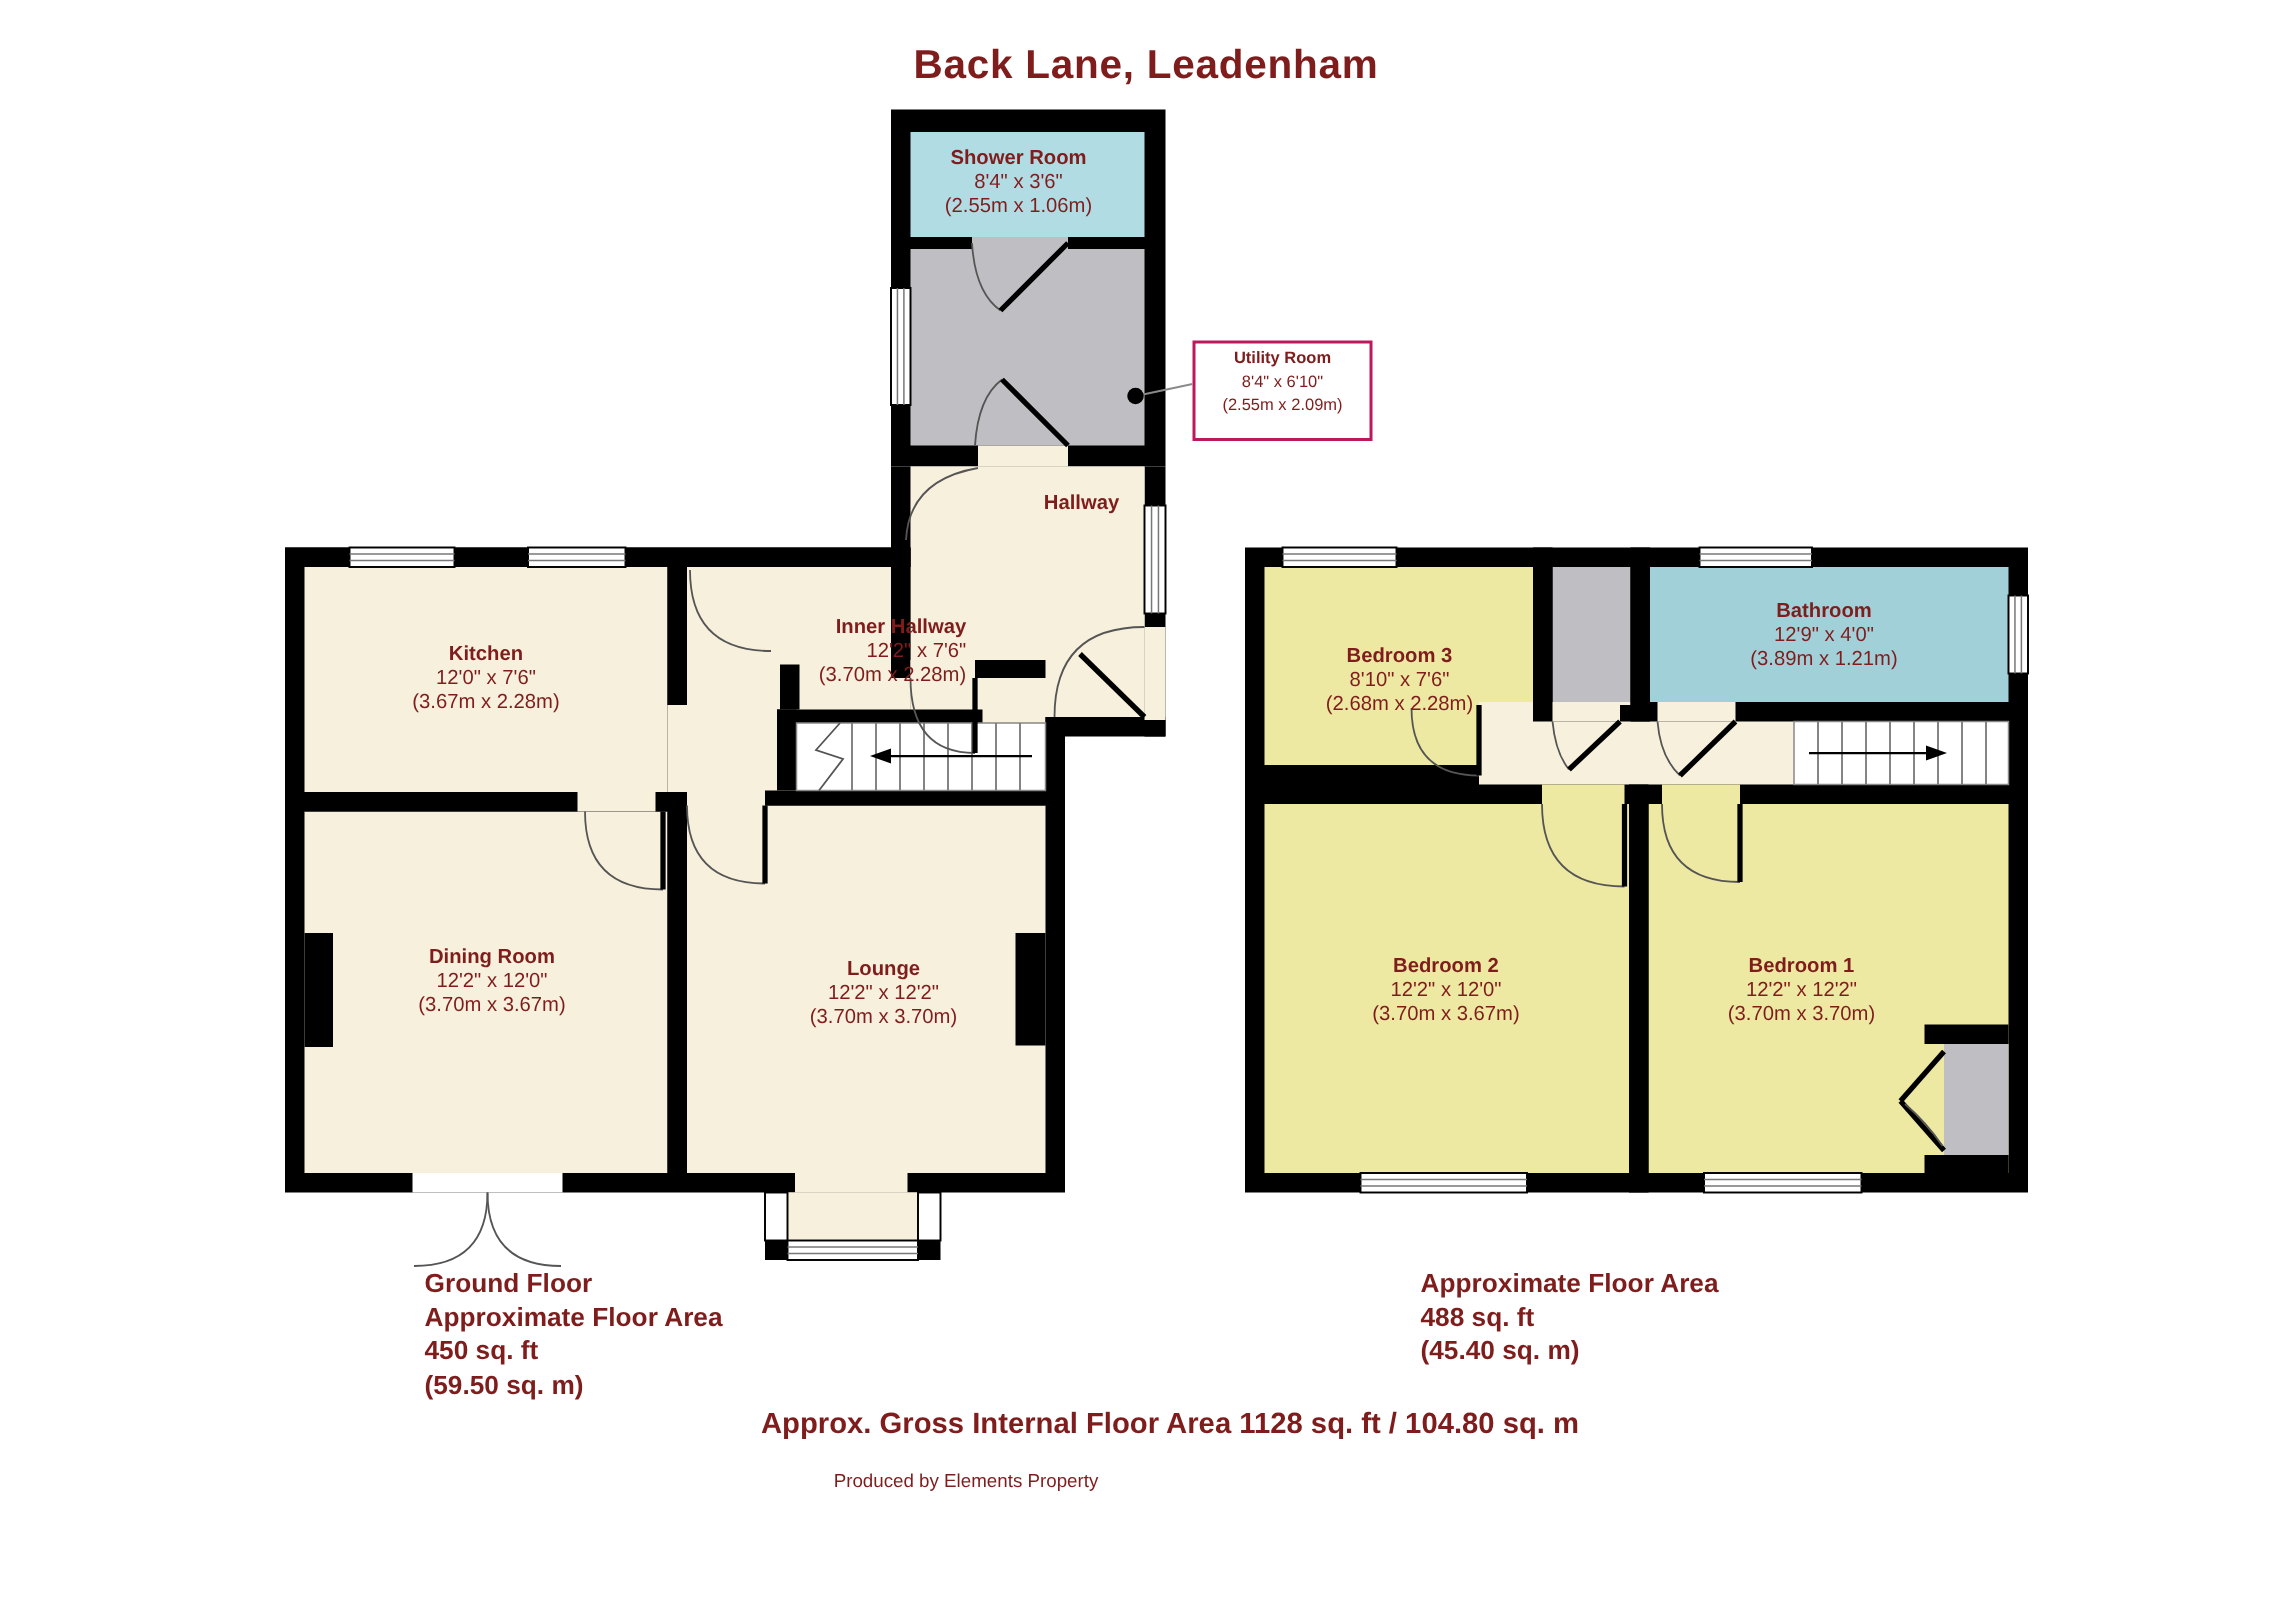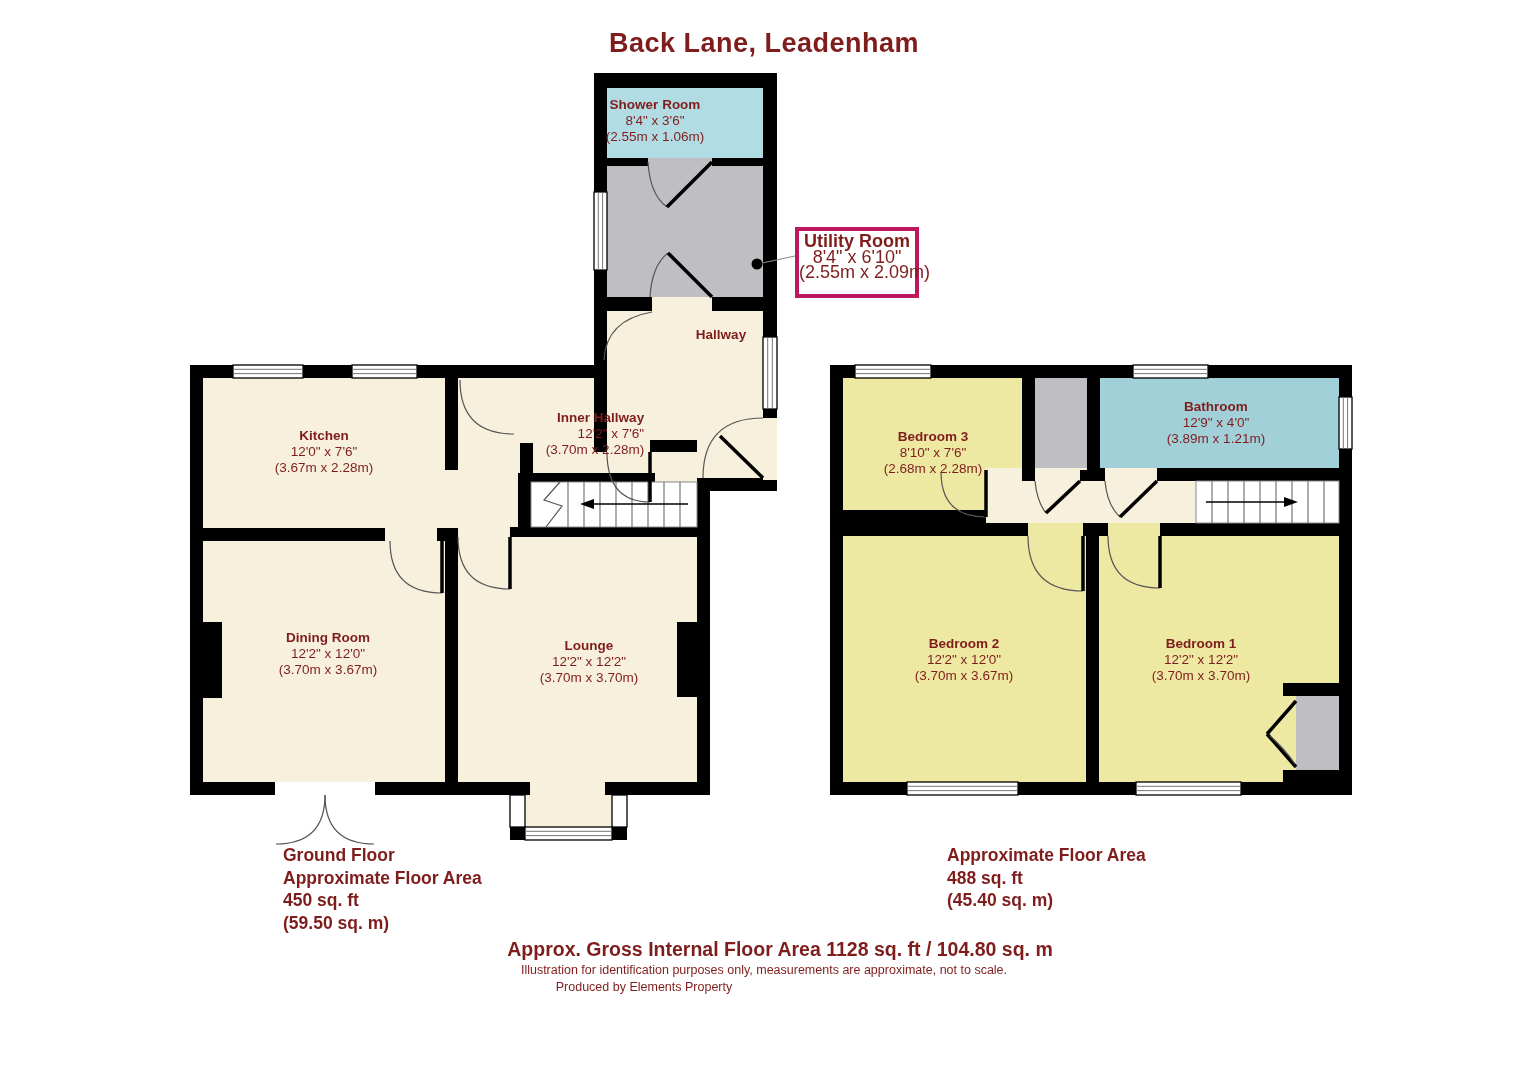--- a/index.html
+++ b/index.html
@@ -5,22 +5,22 @@
   html,body{margin:0;padding:0;background:#fff;}
   .page{position:relative;width:1528px;height:1080px;background:#fff;
         font-family:"Liberation Sans",sans-serif;color:#7f1d1d;overflow:hidden;}
   .plan-svg{position:absolute;left:0;top:0;}
   .title{position:absolute;left:0;top:28px;width:1528px;text-align:center;
          font-size:27px;font-weight:bold;letter-spacing:0.5px;}
   .room-label{position:absolute;transform:translate(-50%,-50%);text-align:center;
               font-size:13.5px;line-height:16px;white-space:nowrap;}
   .room-label .rname{font-weight:bold;}
   .callout{position:absolute;left:795px;top:227px;width:116px;height:60px;
-           background:#fff;border:4px solid #be185d;text-align:center;
-           font-size:18px;line-height:15.5px;padding-top:3px;white-space:nowrap;}
+           background:#fff;border:2px solid #be185d;text-align:center;
+           font-size:11px;line-height:15.5px;padding-top:3px;white-space:nowrap;}
   .callout .rname{font-weight:bold;}
   .floor-caption{position:absolute;top:844px;width:400px;
                  font-size:17.5px;font-weight:bold;line-height:22.5px;}
   .caption-ground{left:283px;}
   .caption-first{left:947px;}
   .gross{position:absolute;left:16px;top:938px;width:1528px;text-align:center;
          font-size:19.5px;font-weight:bold;}
   .disclaimer{position:absolute;left:0;top:963px;width:1528px;text-align:center;font-size:12.5px;}
   .credit{position:absolute;left:0;top:980px;width:1288px;text-align:center;font-size:12.5px;}
 </style>
@@ -211,21 +211,21 @@
         <path d="M 1083 536 L 1083 591" stroke="#000" stroke-width="3.5"></path>
         <path d="M 1108 536 Q 1108 588 1160 588" stroke="#555" stroke-width="1.2"></path>
         <path d="M 1160 536 L 1160 588" stroke="#000" stroke-width="3.5"></path>
         <path d="M 1296 701 L 1267 734" stroke="#000" stroke-width="3.5"></path>
         <path d="M 1296 767 L 1267 734" stroke="#000" stroke-width="3.5"></path>
         <path d="M 1270 736 Q 1284 748 1295 764" stroke="#555" stroke-width="1.2"></path>
       </g>
     </g>
   </svg>
 
-  <div class="room-label" style="left:655px;top:121px;">
+  <div class="room-label" style="left:679px;top:121px;">
     <div class="rname">Shower Room</div>
     <div>8'4" x 3'6"</div>
     <div>(2.55m x 1.06m)</div>
   </div>
 
   <div class="callout">
     <div class="rname">Utility Room</div>
     <div>8'4" x 6'10"</div>
     <div>(2.55m x 2.09m)</div>
   </div>
@@ -289,16 +289,15 @@
     <div>(59.50 sq. m)</div>
   </div>
 
   <div class="floor-caption caption-first">
     <div>Approximate Floor Area</div>
     <div>488 sq. ft</div>
     <div>(45.40 sq. m)</div>
   </div>
 
   <div class="gross">Approx. Gross Internal Floor Area 1128 sq. ft / 104.80 sq. m</div>
-  <div class="disclaimer">Illustration for identification purposes only, measurements are approximate, not to scale.</div>
   <div class="credit">Produced by Elements Property</div>
 
 </div>
 
 </body></html>

